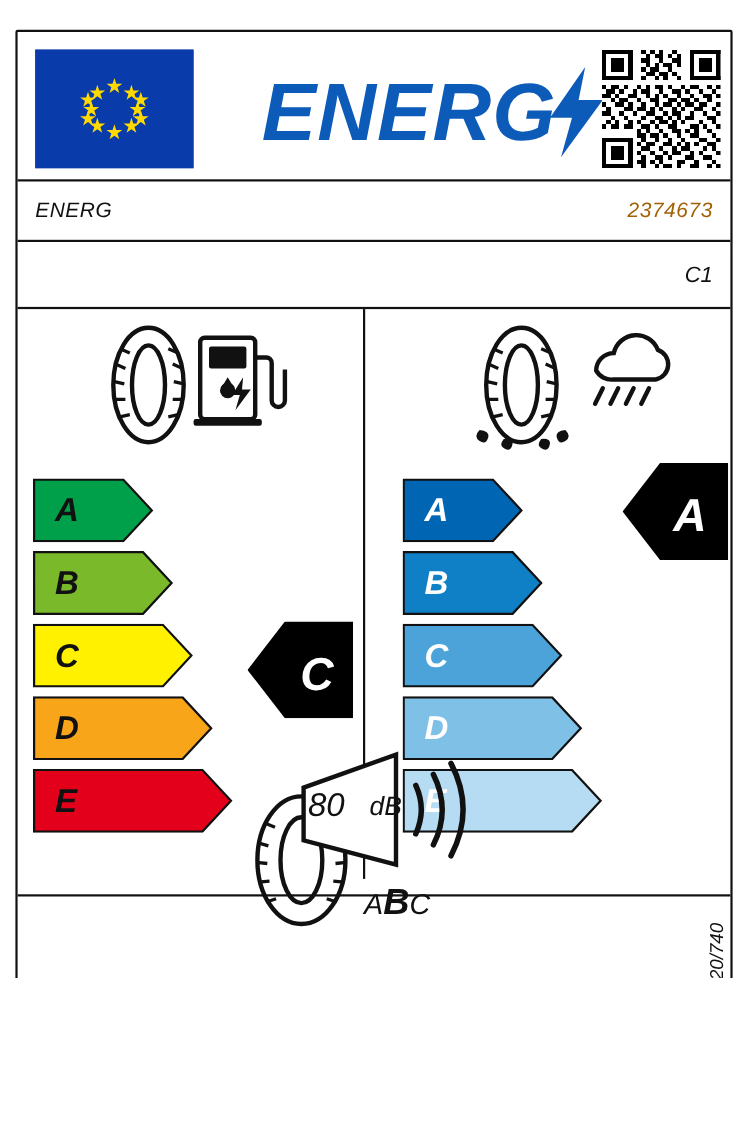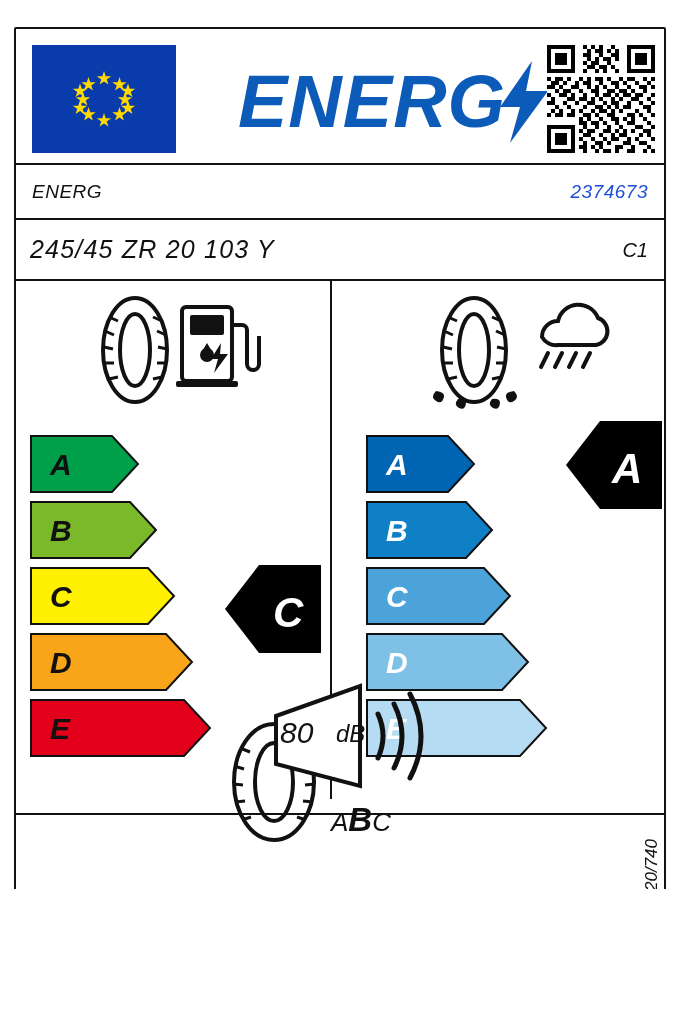--- a/index.html
+++ b/index.html
@@ -94,21 +94,21 @@
     top: 168px;
     font-size: 19px;
     color: #111111;
     letter-spacing: 0.5px;
   }
   .code {
     position: absolute;
     right: 32px;
     top: 168px;
     font-size: 19px;
-    color: #1d4ed8;
+    color: #a16207;
     letter-spacing: 0.5px;
     text-align: right;
   }
 
   
   .size {
     position: absolute;
     left: 30px;
     top: 222px;
     font-size: 25px;
@@ -394,21 +394,20 @@
     </div>
   </div>
 
   <div class="hline" style="left:16px; top:150px; width:648px;"></div>
 
   <div class="brand">ENERG</div>
   <div class="code">2374673</div>
 
   <div class="hline" style="left:16px; top:205px; width:648px;"></div>
 
-  <div class="size">245/45 ZR 20 103 Y</div>
   <div class="cls">C1</div>
 
   <div class="hline" style="left:16px; top:266px; width:648px;"></div>
 
   <div class="vline" style="left:330px; top:268px; height:518px;"></div>
 
   <div class="pictos">
 
     <svg style="position:absolute; left:85px; top:12px;" width="180" height="110" viewBox="0 0 180 110">
 

